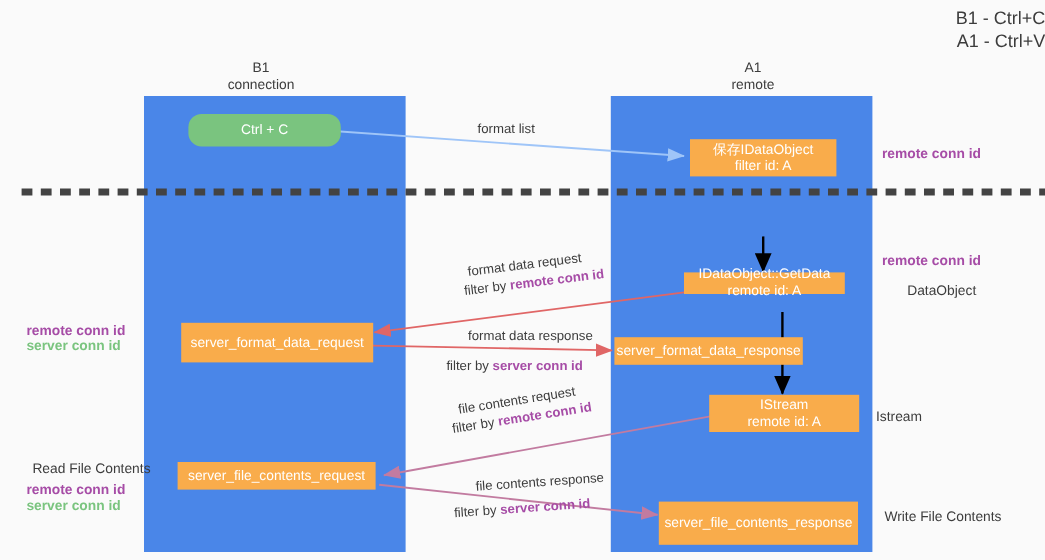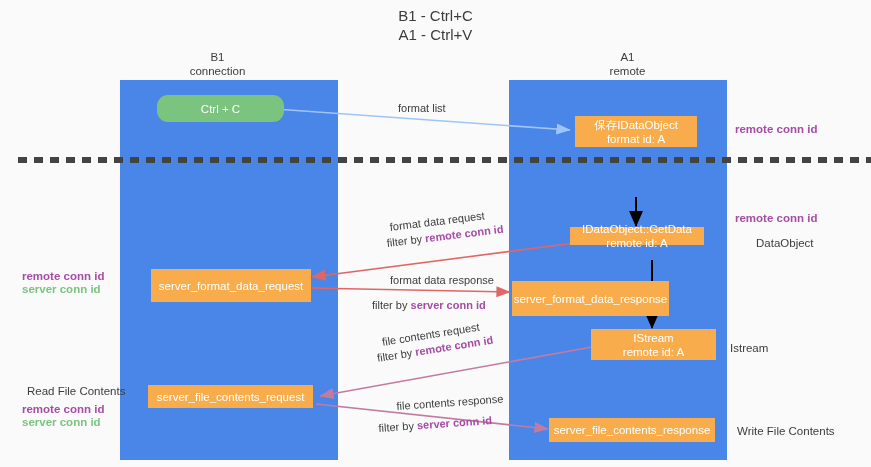--- a/index.html
+++ b/index.html
@@ -14,21 +14,21 @@
     width:871px;
     height:467px;
     background:#fafafa;
     overflow:hidden;
   }
   
   .title{
     position:absolute;
     left:0; top:6px;
     width:871px;
-    text-align:center;
+    text-align:right;
     font-size:15px;
     line-height:19px;
     color:#3c3c3c;
     white-space:pre;
   }
   
   .colhead{
     position:absolute;
     text-align:center;
     font-size:11.5px;
@@ -127,36 +127,36 @@
     <line x1="592" y1="347" x2="320" y2="396" stroke="#c27ba0" stroke-width="1.6" marker-end="url(#ah-pink)"></line>
 
     <line x1="316" y1="404" x2="548" y2="429" stroke="#c27ba0" stroke-width="1.6" marker-end="url(#ah-pink)"></line>
 
     <line x1="18" y1="160" x2="871" y2="160" stroke="#434343" stroke-width="6" stroke-dasharray="9 7"></line>
   </svg>
 
   <div class="box green" style="left:157px; top:95px; width:127px; height:27px;border-radius:11px;">Ctrl + C</div>
 
   <div class="box orange" style="left:575px; top:116px; width:122px; height:31px;">保存IDataObject
-format id: A</div>
+filter id: A</div>
 
 
   <div class="box orange" style="left:570px; top:227px; width:134px; height:18px;">IDataObject::GetData
 remote id: A</div>
 
   <div class="box orange" style="left:151px; top:269px; width:160px; height:33px;">server_format_data_request</div>
 
-  <div class="box orange" style="left:512px; top:281px; width:157px; height:35px;">server_format_data_response</div>
+  <div class="box orange" style="left:512px; top:281px; width:157px; height:23px;">server_format_data_response</div>
 
   <div class="box orange" style="left:591px; top:329px; width:125px; height:31px;">IStream
 remote id: A</div>
 
   <div class="box orange" style="left:148px; top:385px; width:165px; height:23px;">server_file_contents_request</div>
 
-  <div class="box orange" style="left:549px; top:418px; width:166px; height:24px;">server_file_contents_response</div>
+  <div class="box orange" style="left:549px; top:418px; width:166px; height:36px;">server_file_contents_response</div>
 
   <div class="edgelabel" style="left:398px; top:101px; transform:rotate(0deg);">format list</div>
 
   <div class="edgelabel" style="left:389px; top:220px; transform:rotate(-7deg);">format data request</div>
 
   <div class="edgelabel" style="left:386px; top:236px; transform:rotate(-7deg);"><span>filter by </span><b>remote conn id</b></div>
 
   <div class="edgelabel" style="left:390px; top:273px;">format data response</div>
 
   <div class="edgelabel" style="left:372px; top:298px;"><span>filter by </span><b>server conn id</b></div>

